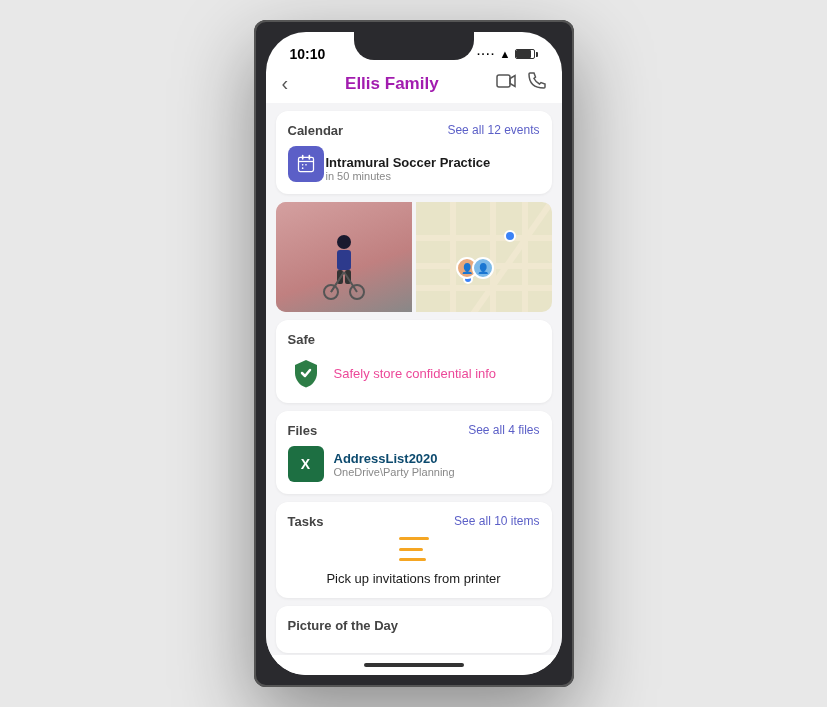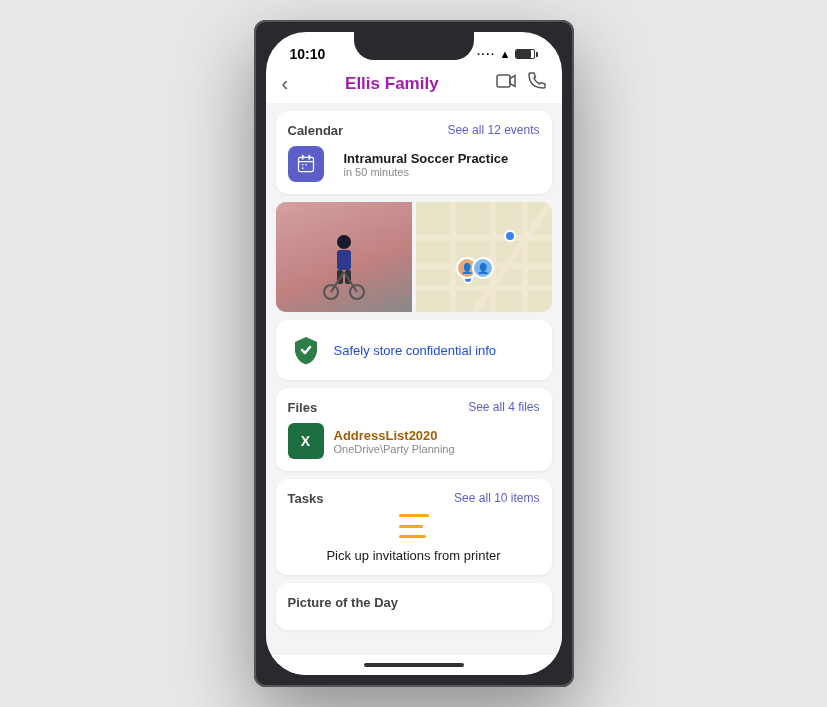--- a/index.html
+++ b/index.html
@@ -162,22 +162,22 @@
 
     .see-all {
       font-size: 12px;
       color: #5b5fc7;
       cursor: pointer;
     }
 
     
     .calendar-item {
       display: flex;
-      align-items: center;
-      gap: 20px;
+      align-items: flex-end;
+      gap: 2px;
     }
 
     .calendar-icon-box {
       width: 36px;
       height: 36px;
       background: #5b5fc7;
       border-radius: 8px;
       display: flex;
       align-items: center;
       justify-content: center;
@@ -257,21 +257,21 @@
       width: 36px;
       height: 36px;
       display: flex;
       align-items: center;
       justify-content: center;
       flex-shrink: 0;
     }
 
     .safe-text {
       font-size: 13px;
-      color: #1d4ed8;
+      color: #ec4899;
     }
 
     
     .file-item {
       display: flex;
       align-items: center;
       gap: 10px;
     }
 
     .file-icon-box {
@@ -283,21 +283,21 @@
       align-items: center;
       justify-content: center;
       flex-shrink: 0;
     }
 
     .file-icon-box span { color: white; font-size: 14px; font-weight: 700; }
 
     .file-info .file-name {
       font-size: 13px;
       font-weight: 600;
-      color: #a16207;
+      color: #0c4a6e;
     }
 
     .file-info .file-path {
       font-size: 11px;
       color: #888;
     }
 
     
     .task-item {
       display: flex;
@@ -477,20 +477,23 @@
           <div style="position:absolute; top:65%; left:35%; width:10px; height:10px; background:#3b82f6; border-radius:50%; border:2px solid white;"></div>
 
           <div style="position:absolute; top:50%; left:30%; display:flex; gap:-4px;">
             <div style="width:22px;height:22px;border-radius:50%;background:#e8a87c;border:2px solid white;display:flex;align-items:center;justify-content:center;font-size:10px;">👤</div>
             <div style="width:22px;height:22px;border-radius:50%;background:#7cb9e8;border:2px solid white;margin-left:-6px;display:flex;align-items:center;justify-content:center;font-size:10px;">👤</div>
           </div>
         </div>
       </div>
 
       <div class="card">
+        <div class="card-header">
+          <span class="card-title">Safe</span>
+        </div>
         <div class="safe-item">
           <div class="safe-icon">
             <svg width="32" height="32" viewBox="0 0 32 32" fill="none">
               <path d="M16 3L5 8v8c0 6.6 4.7 12.8 11 14.4C22.3 28.8 27 22.6 27 16V8L16 3z" fill="#2d7d46"></path>
               <path d="M12 16l3 3 5-6" stroke="white" stroke-width="2.5" stroke-linecap="round" stroke-linejoin="round"></path>
             </svg>
           </div>
           <span class="safe-text">Safely store confidential info</span>
         </div>
       </div>

